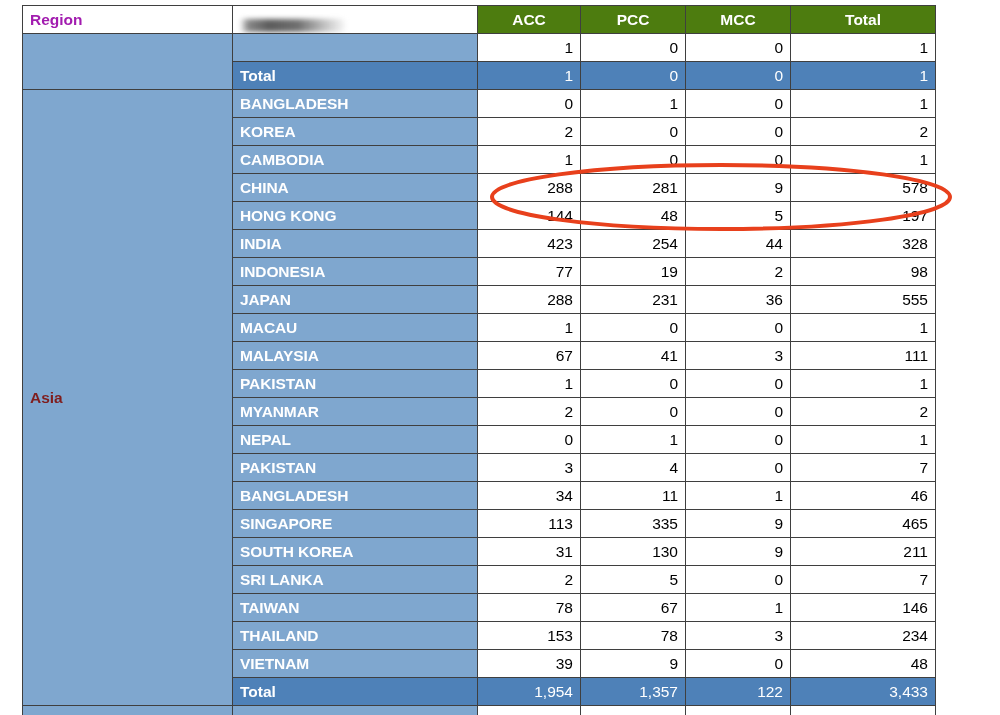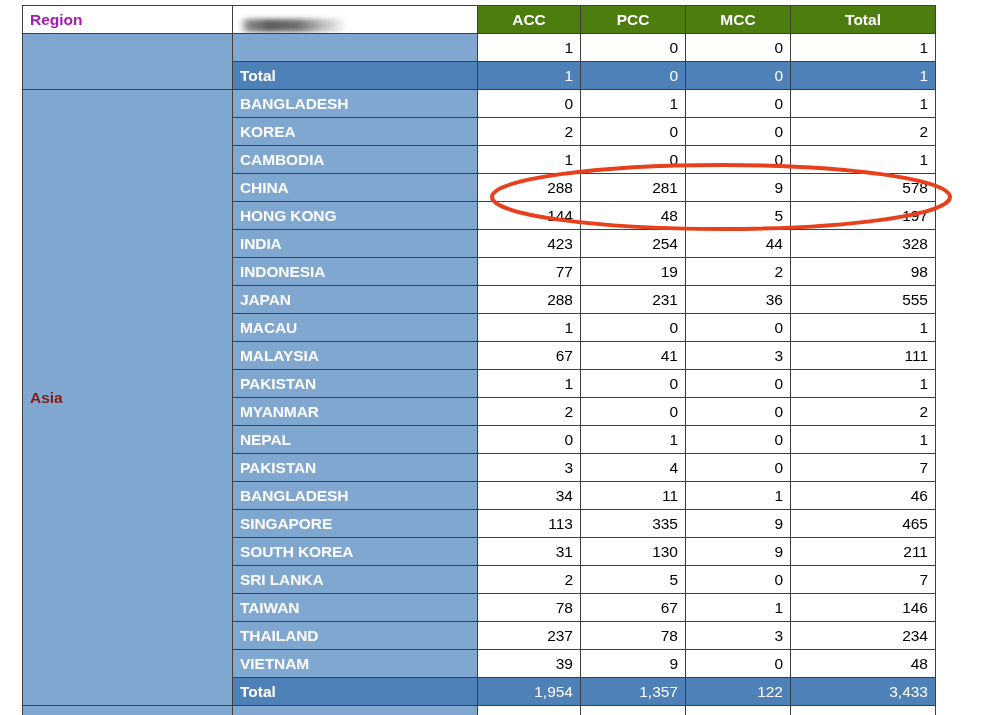--- a/index.html
+++ b/index.html
@@ -318,21 +318,21 @@
         </tr>
         <tr>
           <td class="country-cell">TAIWAN</td>
           <td class="num">78</td>
           <td class="num">67</td>
           <td class="num">1</td>
           <td class="num">146</td>
         </tr>
         <tr>
           <td class="country-cell">THAILAND</td>
-          <td class="num">237</td>
+          <td class="num">153</td>
           <td class="num">78</td>
           <td class="num">3</td>
           <td class="num">234</td>
         </tr>
         <tr>
           <td class="country-cell">VIETNAM</td>
           <td class="num">39</td>
           <td class="num">9</td>
           <td class="num">0</td>
           <td class="num">48</td>

